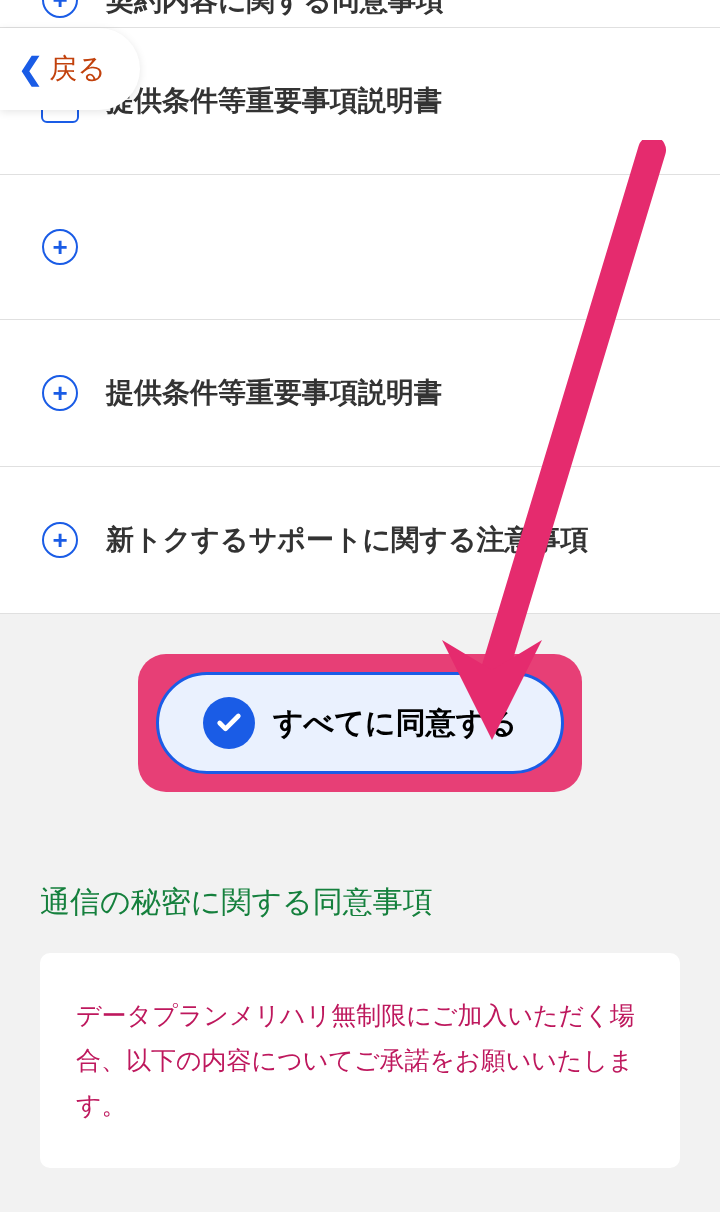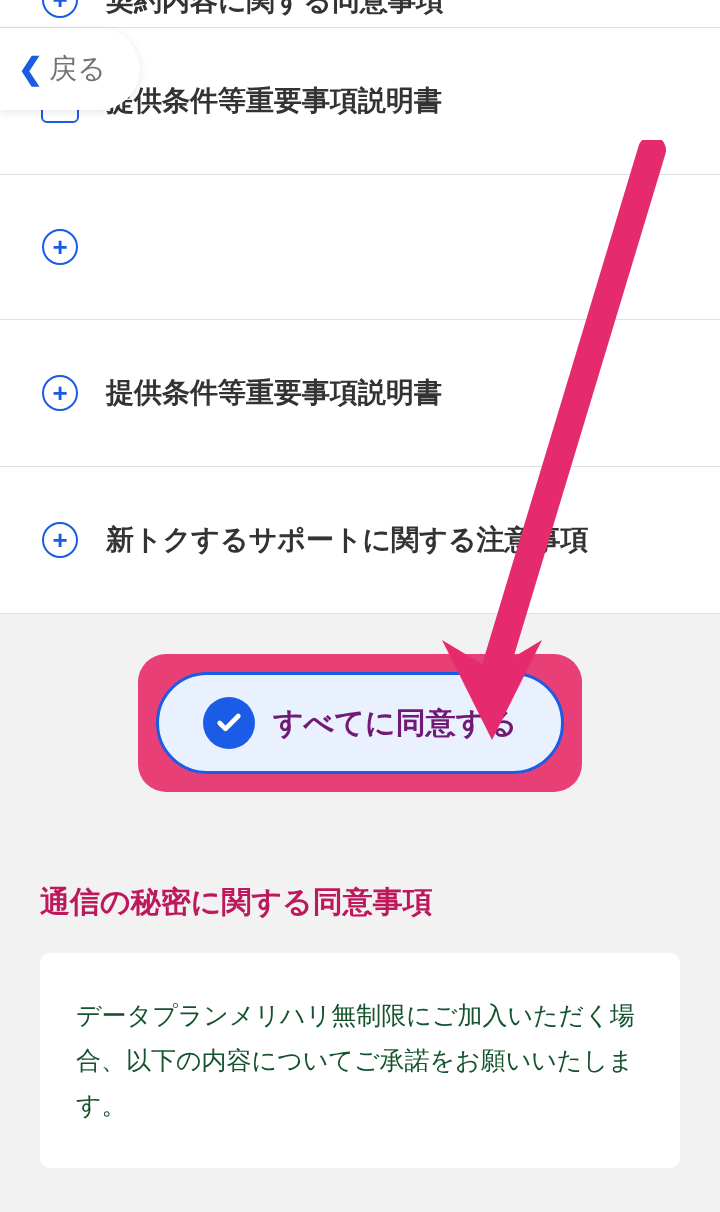--- a/index.html
+++ b/index.html
@@ -24,21 +24,21 @@
       z-index: 10;
     }
     .back-pill .chev {
       color: #1a5ce6;
       font-size: 30px;
       font-weight: bold;
       margin-right: 6px;
       line-height: 1;
     }
     .back-pill .label {
-      color: #737373;
+      color: #c2410c;
       font-size: 28px;
       font-weight: 500;
     }
     .list-row {
       background: #fff;
       border-bottom: 1px solid #e0e0e0;
       padding: 52px 40px;
       display: flex;
       align-items: center;
       gap: 26px;
@@ -122,38 +122,38 @@
       width: 52px;
       height: 52px;
       background: #1a5ce6;
       border-radius: 50%;
       display: flex;
       align-items: center;
       justify-content: center;
     }
     .check-circle svg { width: 28px; height: 28px; }
     .agree-label {
-      color: #701a75;
+      color: #000000;
       font-size: 30px;
       font-weight: 700;
     }
     .section-heading {
-      color: #be185d;
+      color: #15803d;
       font-size: 30px;
-      font-weight: 700;
+      font-weight: 400;
       padding: 60px 40px 30px 40px;
     }
     .section-card {
       background: #fff;
       margin: 0 40px;
       border-radius: 10px;
       padding: 40px 36px;
     }
     .section-card .body-text {
-      color: #14532d;
+      color: #be185d;
       font-size: 25px;
       line-height: 1.8;
     }
     .arrow-annotation {
       position: absolute;
       top: 140px;
       right: 38px;
       pointer-events: none;
       z-index: 5;
     }

